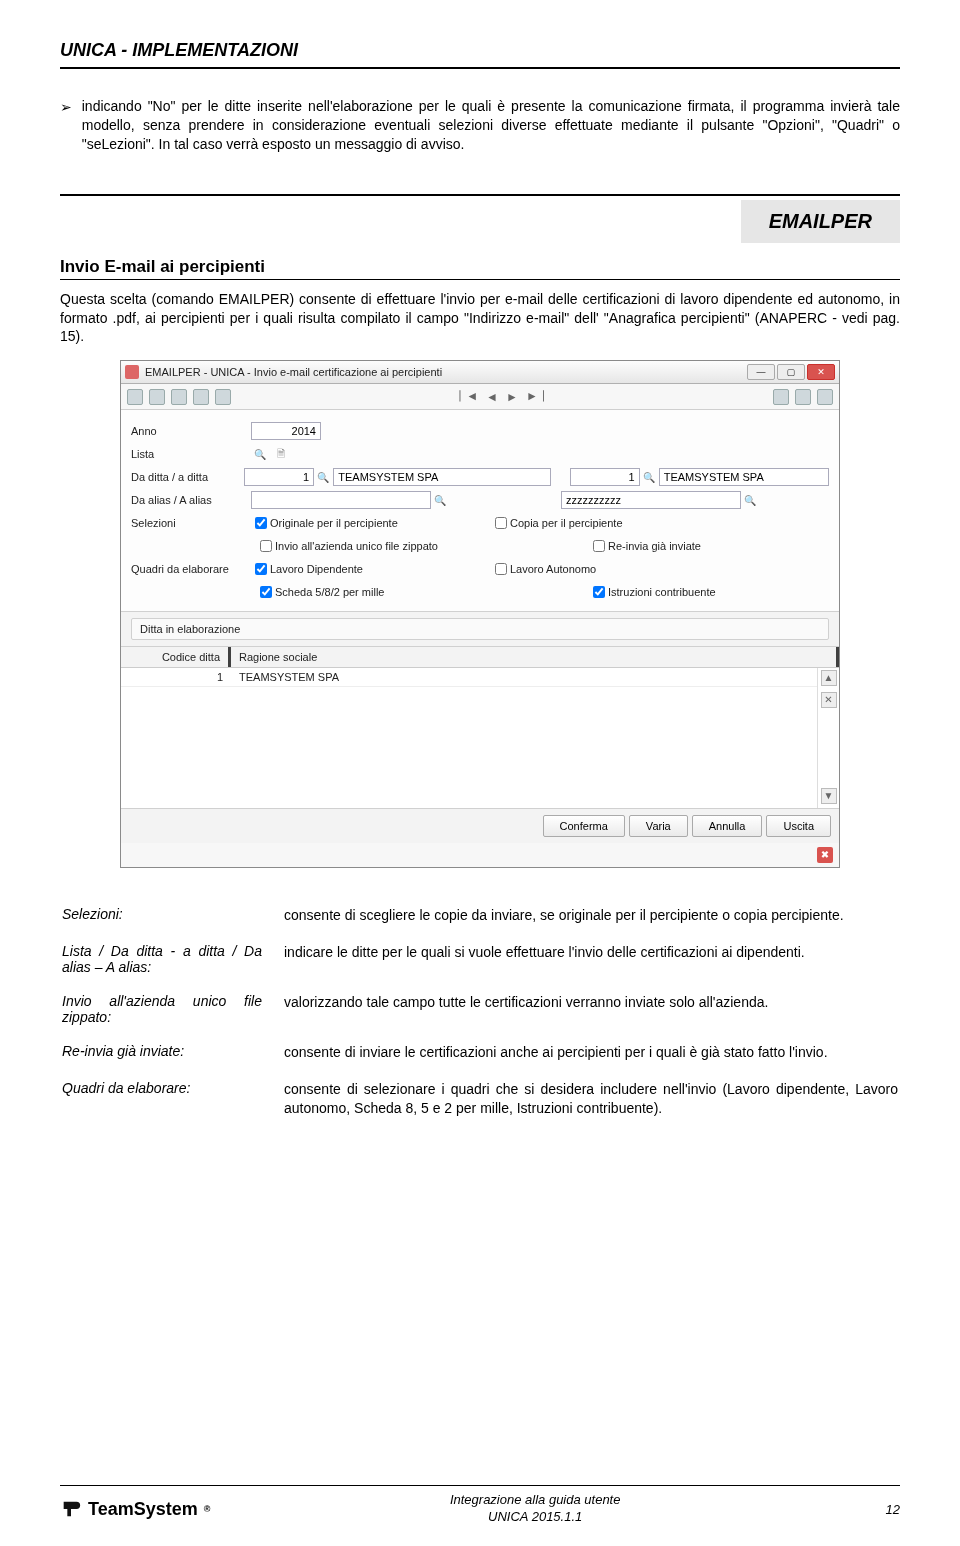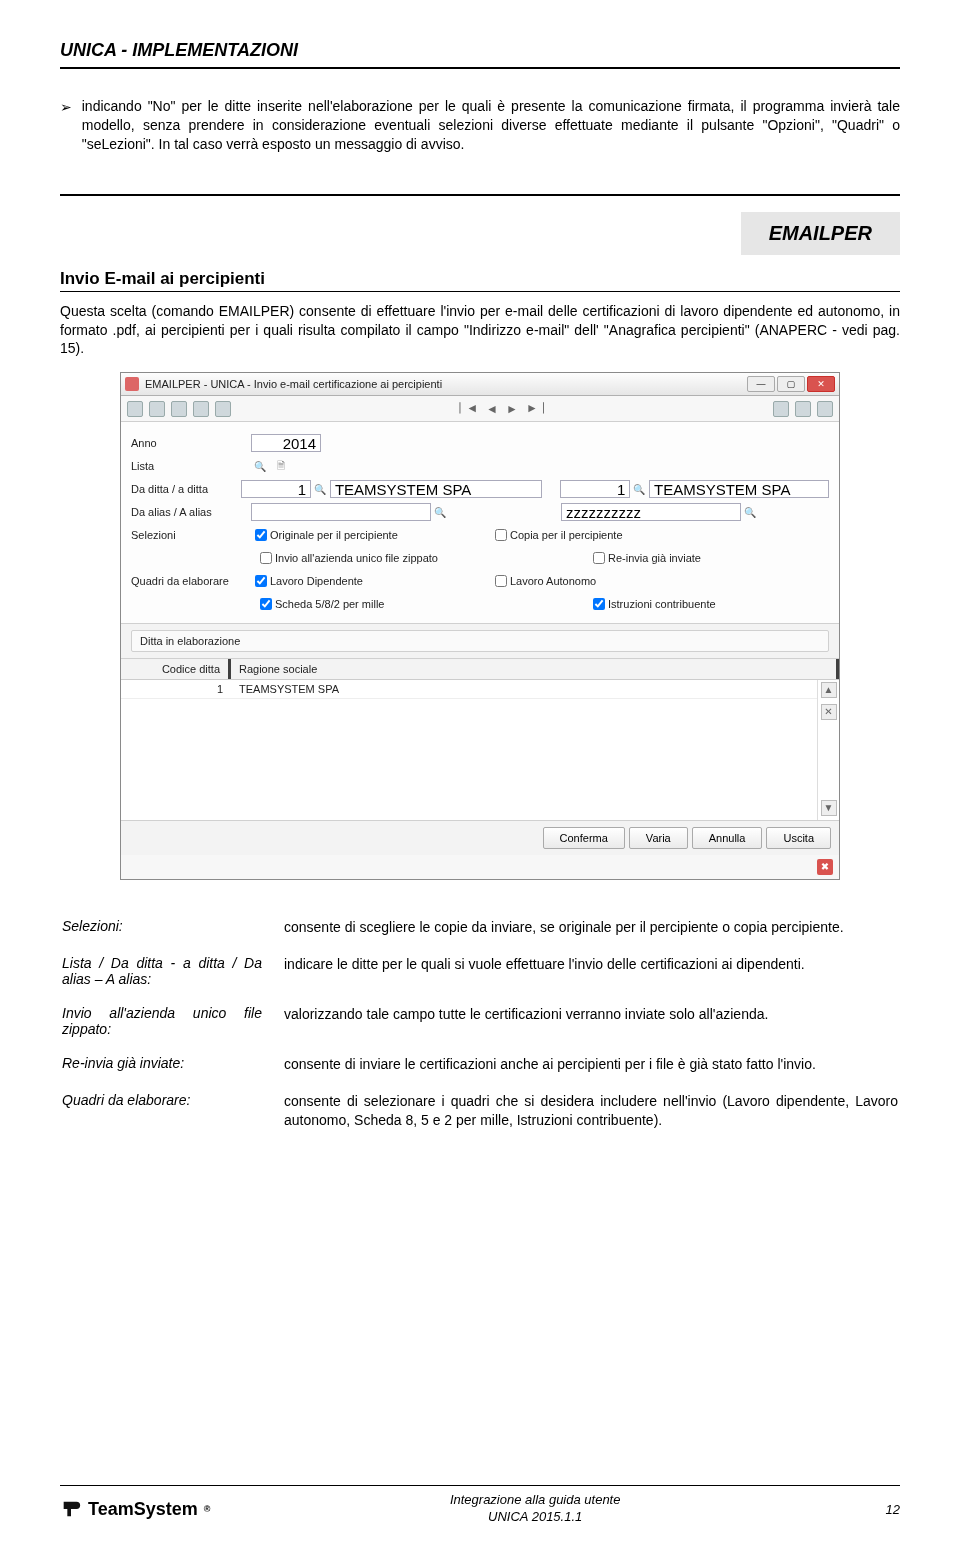--- a/index.html
+++ b/index.html
@@ -20,21 +20,21 @@
     font-weight: bold;
     font-style: italic;
     margin-bottom: 6px;
   }
   .hr-thick { border: none; border-top: 2px solid #000; margin: 0 0 28px 0; }
   .bullet-row { display: flex; align-items: flex-start; margin-bottom: 6px; }
   .bullet-glyph { font-size: 14px; margin-right: 10px; margin-top: 2px; }
   .body-text { font-size: 14px; line-height: 1.35; text-align: justify; }
   .section-badge-row {
     display: flex; justify-content: flex-end;
-    border-top: 2px solid #000; margin-top: 40px; padding-top: 16px;
+    border-top: 2px solid #000; margin-top: 40px; padding-top: 4px;
   }
   .section-badge {
     background: #e6e6e6; padding: 10px 28px;
     font-size: 20px; font-weight: bold; font-style: italic;
   }
   .sub-heading {
     font-size: 17px; font-weight: bold; margin: 14px 0 2px 0;
   }
   .sub-heading-line { border: none; border-top: 1px solid #000; margin: 0 0 10px 0; }
 
@@ -59,21 +59,21 @@
     padding: 4px 6px; border-bottom: 1px solid #cfcfcf; background: #f7f7f7;
   }
   .ss-tool-icons { display: flex; gap: 6px; }
   .ss-ico { width: 16px; height: 16px; background: #cfd8dc; border: 1px solid #9aa; border-radius: 2px; }
   .ss-nav { display: flex; gap: 8px; align-items: center; color: #666; }
   .ss-nav span { font-size: 12px; }
   .ss-tool-right { display: flex; gap: 6px; }
   .ss-form { padding: 8px 10px 6px 10px; background: #fdfdfd; border-bottom: 1px solid #d0d0d0;}
   .ss-row { display: flex; align-items: center; margin: 3px 0; min-height: 20px;}
   .ss-label { width: 120px; font-size: 11px; }
-  .ss-inp { border: 1px solid #aab; background: #fff; height: 18px; padding: 0 4px; font-size: 15px; }
+  .ss-inp { border: 1px solid #aab; background: #fff; height: 18px; padding: 0 4px; font-size: 11px; }
   .ss-inp.sm { width: 70px; text-align: right;}
   .ss-inp.md { width: 230px;}
   .ss-inp.alias { width: 180px;}
   .ss-mag { width: 16px; height: 16px; display:inline-flex; align-items:center; justify-content:center; font-size:10px; color:#777; margin: 0 2px; }
   .ss-chk { display: flex; align-items: center; font-size: 11px; width: 240px;}
   .ss-chk input { width: 12px; height: 12px;}
   .ss-group { padding-left: 125px; display:flex; flex-wrap:wrap;justify-content:space-between;}
   .ss-status { padding: 6px 10px; background: #f3f3f3; border-bottom: 1px solid #d0d0d0;}
   .ss-status-inner { border: 1px solid #d0d0d0; padding: 4px 8px; border-radius: 2px; background:#fafafa;}
   .ss-table { background:#fff; }
@@ -280,21 +280,21 @@
 Da ditta - a ditta /
 Da alias – A alias:</td>
       <td class="desc">indicare le ditte per le quali si vuole effettuare l'invio delle certificazioni ai dipendenti.</td>
     </tr>
     <tr>
       <td class="term">Invio all'azienda unico file zippato:</td>
       <td class="desc">valorizzando tale campo tutte le certificazioni verranno inviate solo all'azienda.</td>
     </tr>
     <tr>
       <td class="term">Re-invia già inviate:</td>
-      <td class="desc">consente di inviare le certificazioni anche ai percipienti per i file è già stato fatto l'invio.</td>
+      <td class="desc">consente di inviare le certificazioni anche ai percipienti per i quali è già stato fatto l'invio.</td>
     </tr>
     <tr>
       <td class="term">Quadri da elaborare:</td>
       <td class="desc">consente di selezionare i quadri che si desidera includere nell'invio (Lavoro dipendente, Lavoro autonomo, Scheda 8, 5 e 2 per mille, Istruzioni contribuente).</td>
     </tr>
   </tbody>
     </table>
 
   <div class="page-footer">
     <hr class="footer-line">

